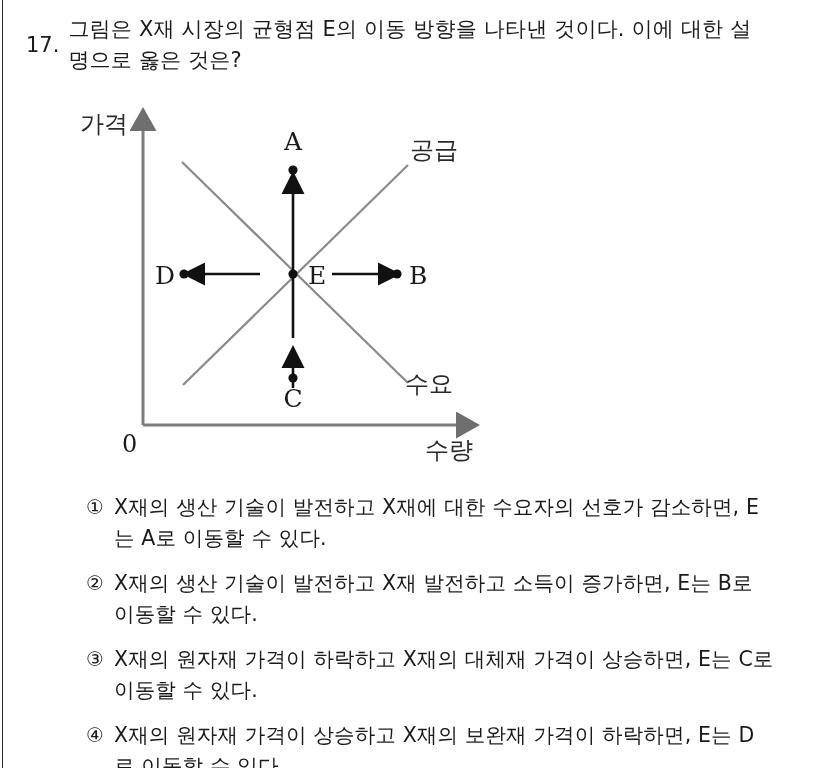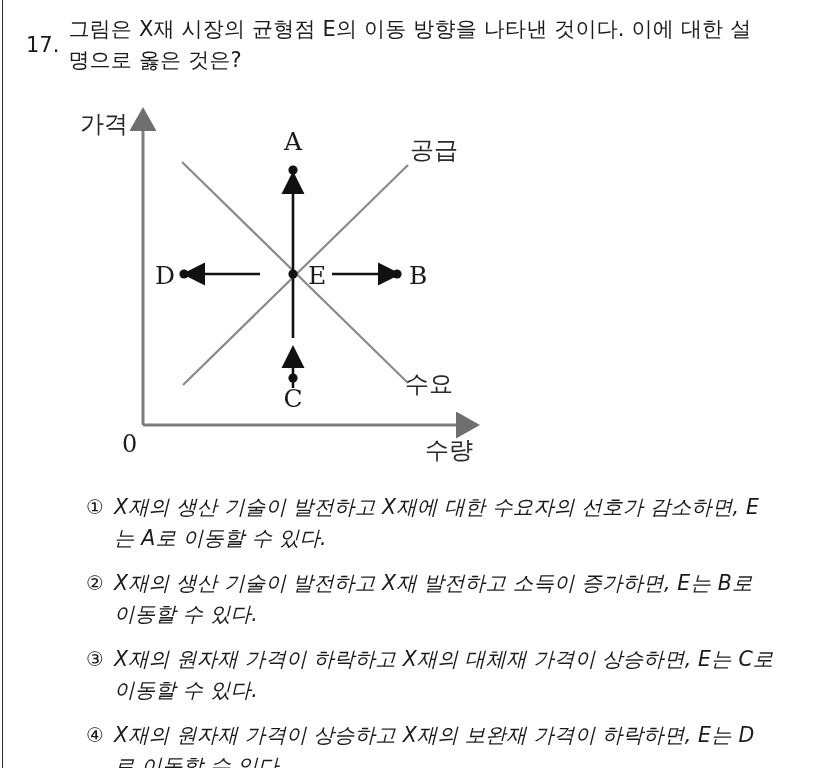--- a/index.html
+++ b/index.html
@@ -76,21 +76,20 @@
     line-height: 31px;
     width: 28px;
     flex: 0 0 28px;
     text-align: left;
   }
   .choice-text {
     font-size: 20.5px;
     line-height: 31px;
     letter-spacing: 0.15px;
     max-width: 660px;
-    font-style: italic;
   }
 </style>
 </head>
 <body>
 
 <div class="scan-edge"></div>
 
 <div class="question">
   <div class="q-number">17.</div>
   <div class="q-text">그림은 X재 시장의 균형점 E의 이동 방향을 나타낸 것이다. 이에 대한 설명으로 옳은 것은?</div>

